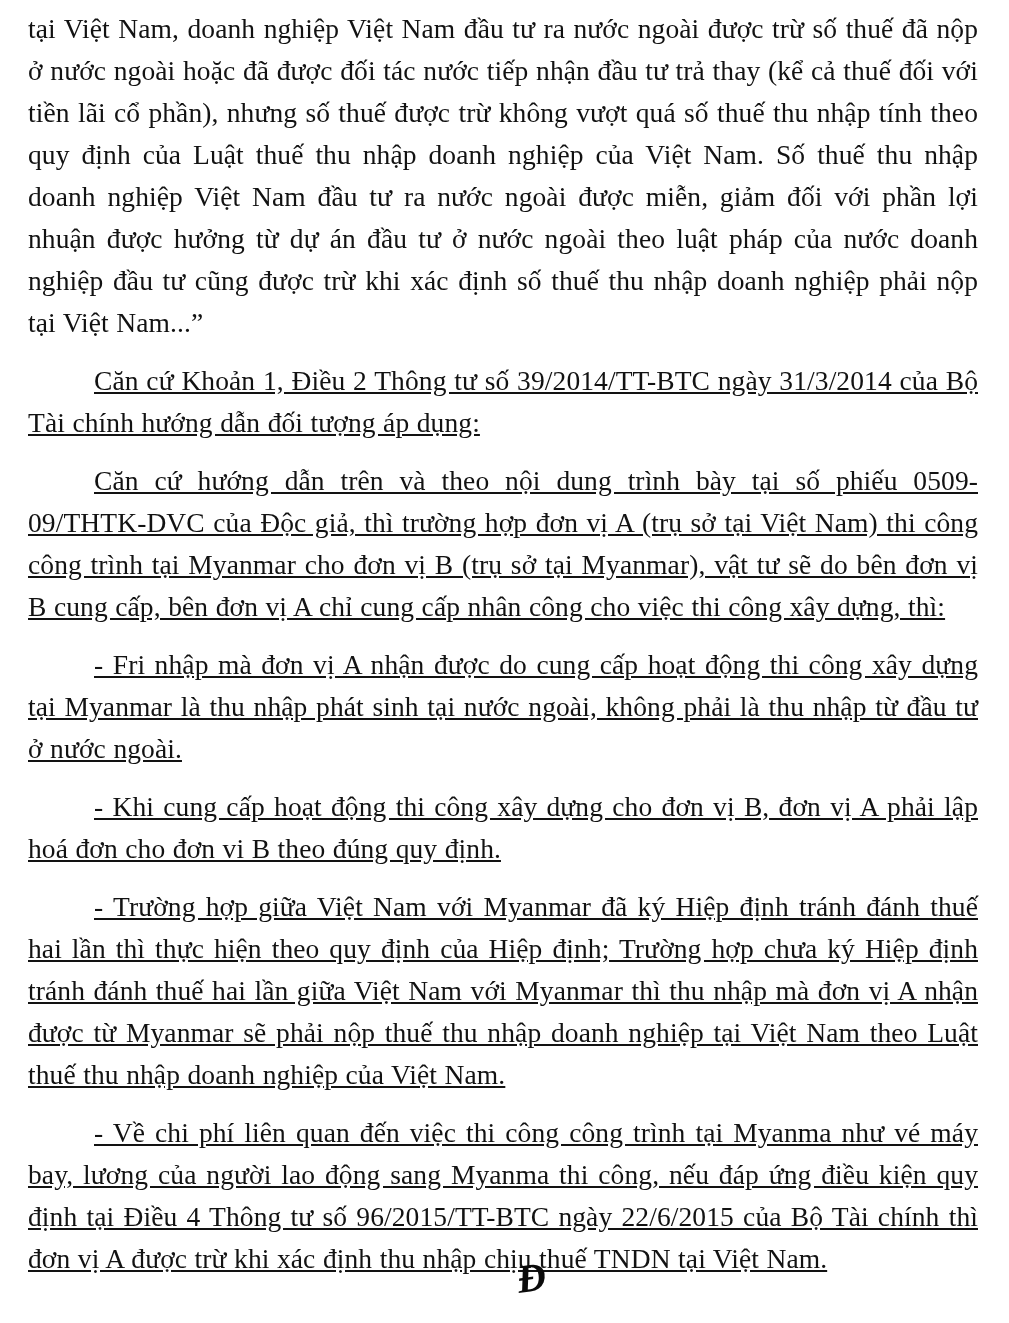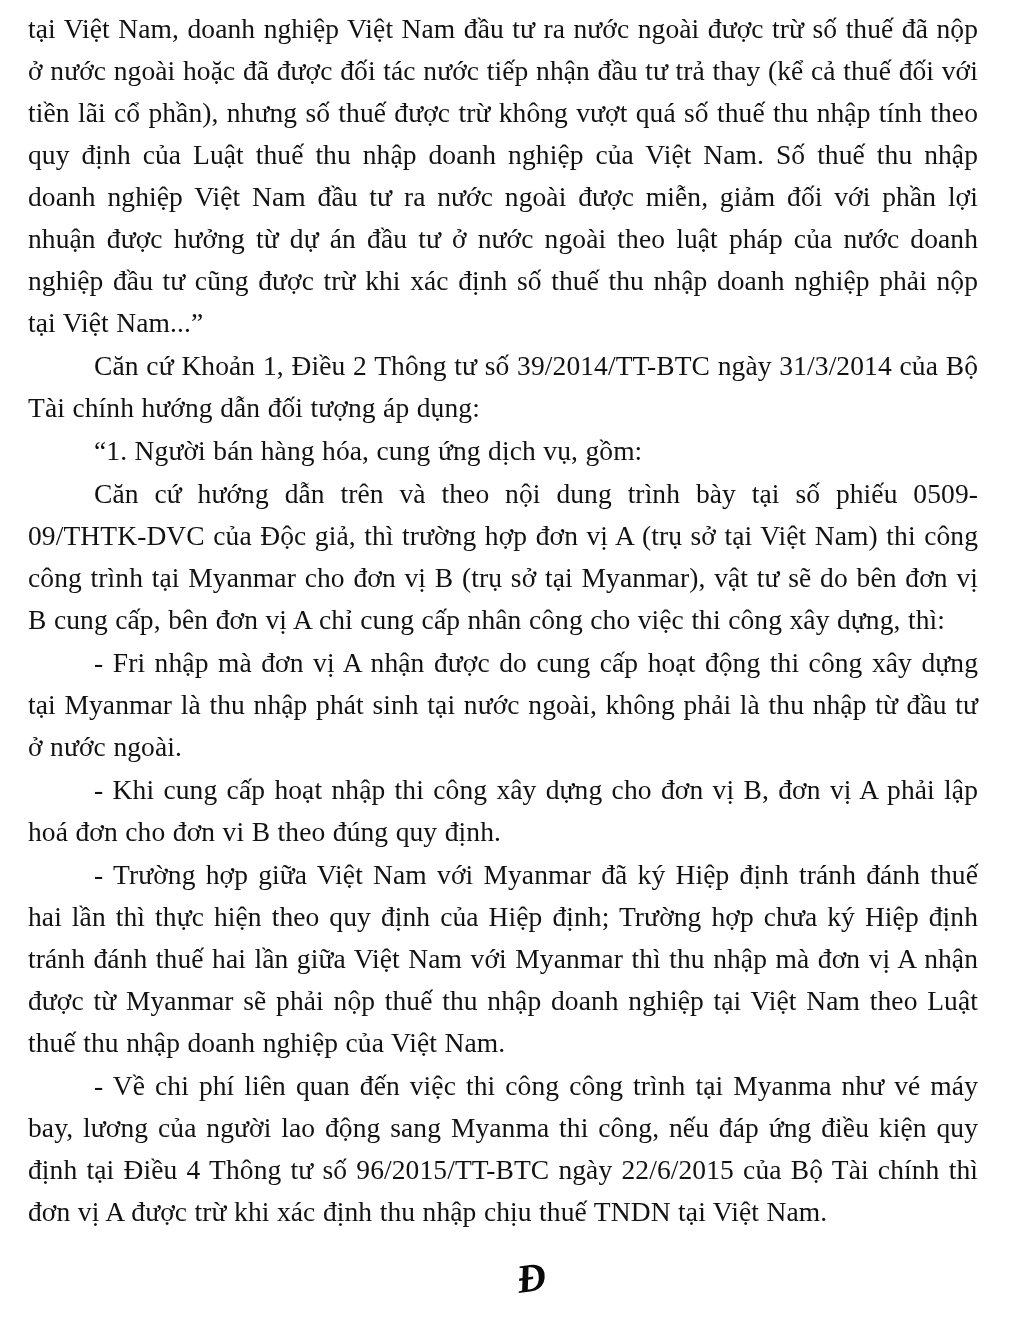--- a/index.html
+++ b/index.html
@@ -31,21 +31,22 @@
   }
   .para {
     margin: 0 0 1px 0;
     text-align: justify;
     text-indent: 0;
   }
   .para.indent {
     text-indent: 66px;
   }
   .para.gap {
-    margin-top: 1px;
+    margin-top: 16px;
+    text-decoration: underline;
   }
   
 
   .signature {
     position: absolute;
     left: 517px;
     top: 1258px;
     width: 60px;
     height: 58px;
     pointer-events: none;
@@ -61,24 +62,23 @@
     line-height: 1;
   }
 </style>
 </head>
 <body>
 
 <div class="page">
   <div class="doc-body">
     <p class="para">tại Việt Nam, doanh nghiệp Việt Nam đầu tư ra nước ngoài được trừ số thuế đã nộp ở nước ngoài hoặc đã được đối tác nước tiếp nhận đầu tư trả thay (kể cả thuế đối với tiền lãi cổ phần), nhưng số thuế được trừ không vượt quá số thuế thu nhập tính theo quy định của Luật thuế thu nhập doanh nghiệp của Việt Nam. Số thuế thu nhập doanh nghiệp Việt Nam đầu tư ra nước ngoài được miễn, giảm đối với phần lợi nhuận được hưởng từ dự án đầu tư ở nước ngoài theo luật pháp của nước doanh nghiệp đầu tư cũng được trừ khi xác định số thuế thu nhập doanh nghiệp phải nộp tại Việt Nam...”</p>
     <p class="para indent gap">Căn cứ Khoản 1, Điều 2 Thông tư số 39/2014/TT-BTC ngày 31/3/2014 của Bộ Tài chính hướng dẫn đối tượng áp dụng:</p>
-    <p class="para indent gap">“1. Người bán hàng hóa, cung ứng dịch vụ, gồm:</p>
     <p class="para indent gap">Căn cứ hướng dẫn trên và theo nội dung trình bày tại số phiếu 0509-09/THTK-DVC của Độc giả, thì trường hợp đơn vị A (trụ sở tại Việt Nam) thi công công trình tại Myanmar cho đơn vị B (trụ sở tại Myanmar), vật tư sẽ do bên đơn vị B cung cấp, bên đơn vị A chỉ cung cấp nhân công cho việc thi công xây dựng, thì:</p>
     <p class="para indent gap">- Fri nhập mà đơn vị A nhận được do cung cấp hoạt động thi công xây dựng tại Myanmar là thu nhập phát sinh tại nước ngoài, không phải là thu nhập từ đầu tư ở nước ngoài.</p>
-    <p class="para indent gap">- Khi cung cấp hoạt nhập thi công xây dựng cho đơn vị B, đơn vị A phải lập hoá đơn cho đơn vi B theo đúng quy định.</p>
+    <p class="para indent gap">- Khi cung cấp hoạt động thi công xây dựng cho đơn vị B, đơn vị A phải lập hoá đơn cho đơn vi B theo đúng quy định.</p>
     <p class="para indent gap">- Trường hợp giữa Việt Nam với Myanmar đã ký Hiệp định tránh đánh thuế hai lần thì thực hiện theo quy định của Hiệp định; Trường hợp chưa ký Hiệp định tránh đánh thuế hai lần giữa Việt Nam với Myanmar thì thu nhập mà đơn vị A nhận được từ Myanmar sẽ phải nộp thuế thu nhập doanh nghiệp tại Việt Nam theo Luật thuế thu nhập doanh nghiệp của Việt Nam.</p>
     <p class="para indent gap">- Về chi phí liên quan đến việc thi công công trình tại Myanma như vé máy bay, lương của người lao động sang Myanma thi công, nếu đáp ứng điều kiện quy định tại Điều 4 Thông tư số 96/2015/TT-BTC ngày 22/6/2015 của Bộ Tài chính thì đơn vị A được trừ khi xác định thu nhập chịu thuế TNDN tại Việt Nam.</p>
 
   </div>
   <div class="signature">
     <span class="sig-mark">Đ</span>
   </div>
 </div>
 
 </body></html>

